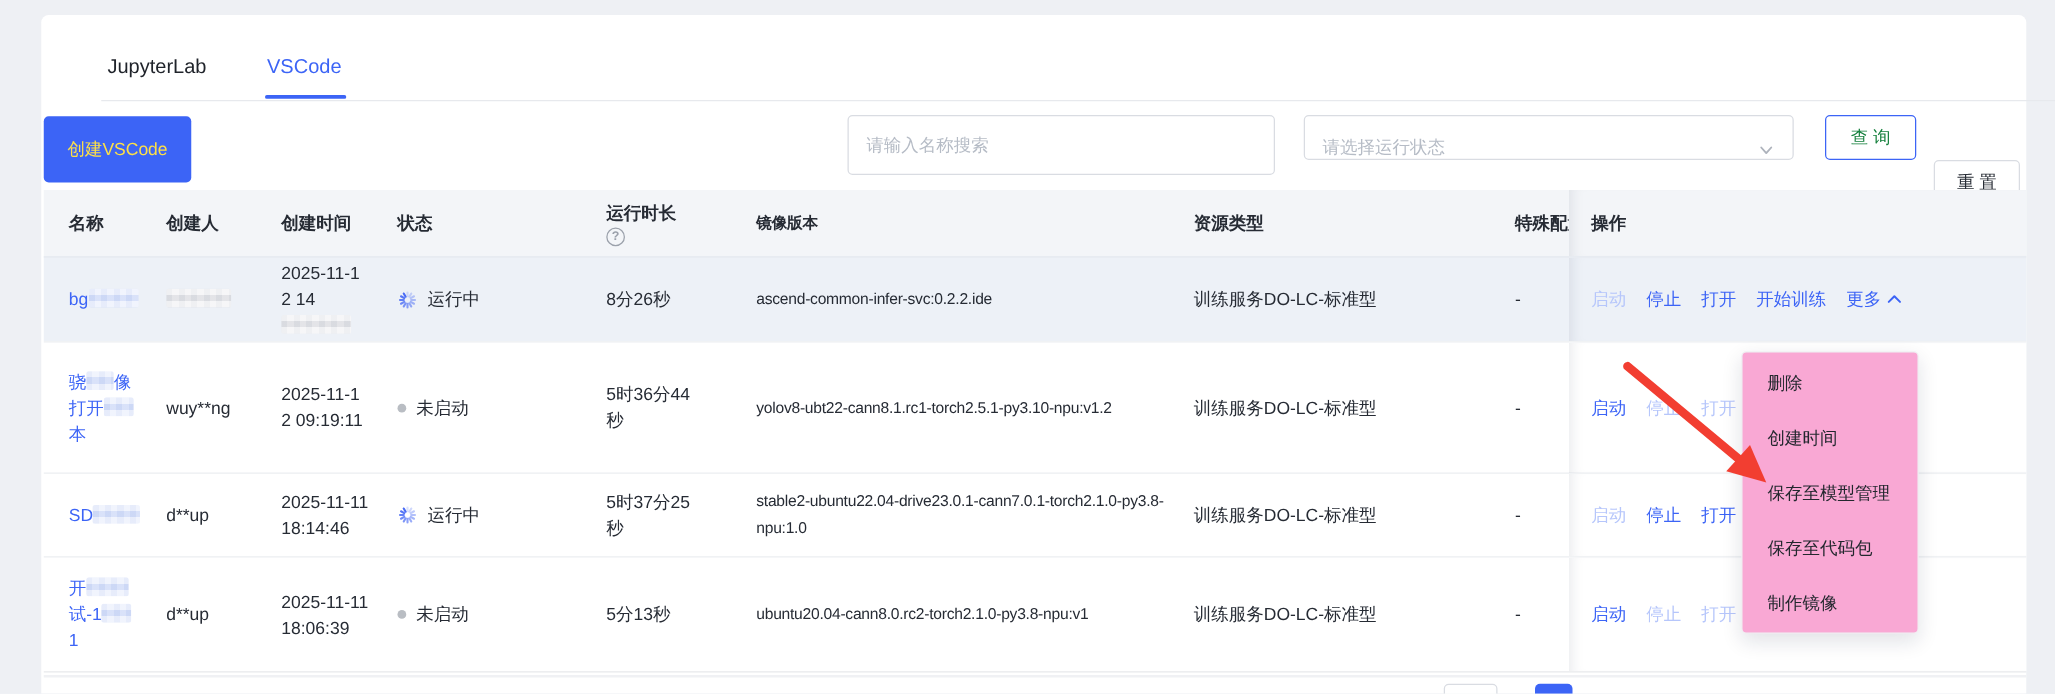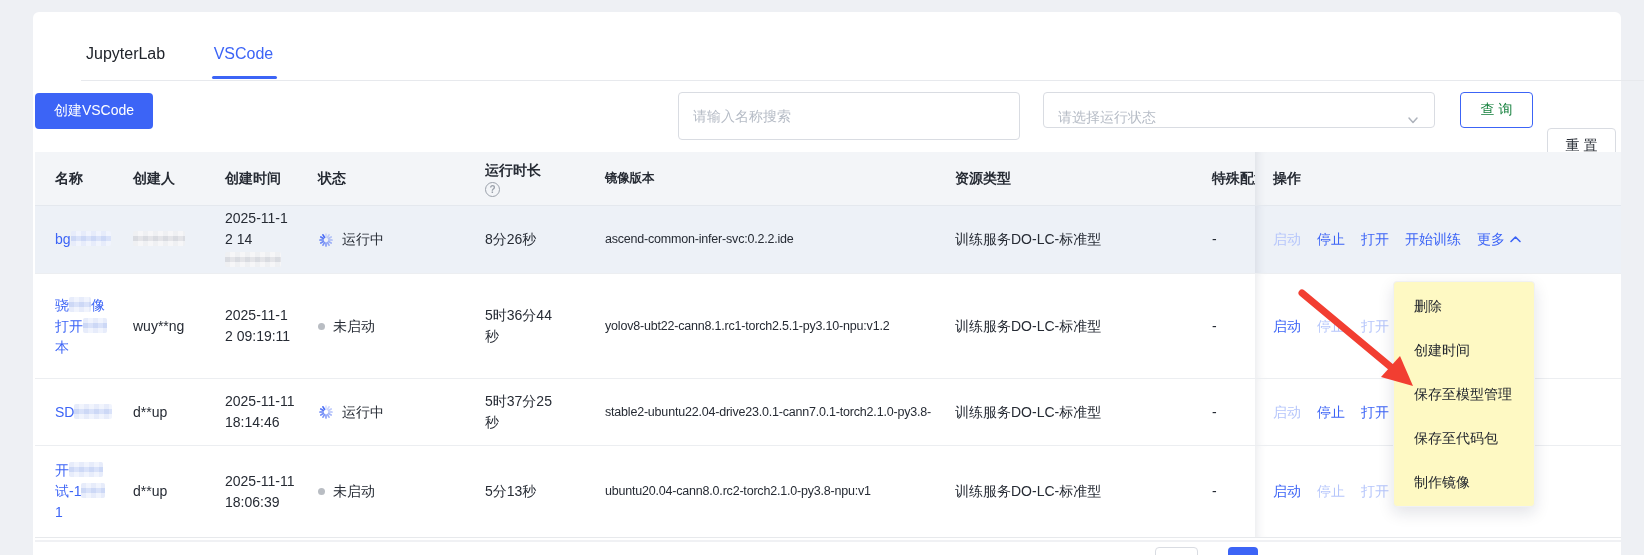--- a/index.html
+++ b/index.html
@@ -13,22 +13,22 @@
   
   .tabbar { position:absolute; left:0; top:18px; width:100%; height:51px;
             border-bottom:1px solid #e7e9ed; padding-left:5px;margin-left:48px; }
   .tab { display:inline-block; margin-right:44px; font-size:16px; line-height:48px;
          color:#20242b; cursor:pointer; position:relative; }
   .tab.active { color:#3c64f6; }
   .tab.active::after { content:""; position:absolute; left:-2px; right:-4px; bottom:-1px;
          height:3px; background:#3c64f6; border-radius:2px; }
 
   
-  .btn-primary { position:absolute; left:2px; top:81px; width:118px; height:36px;
-        background:#3c64f6; color:#ffffff; font-size:14px; border:none; border-radius:4px; cursor:pointer; }
+  .btn-primary { position:absolute; left:2px; top:81px; width:118px; height:53px;
+        background:#3c64f6; color:#fde047; font-size:14px; border:none; border-radius:4px; cursor:pointer; }
   .search-input { position:absolute; left:645px; top:80px; width:342px; height:48px;
         border:1px solid #d9dce2; border-radius:4px; padding:0 14px; font-size:14px; color:#333;
         font-family:inherit; outline:none; }
   .search-input::placeholder { color:#b6bcc6; }
   .select { position:absolute; left:1010px; top:80px; width:392px; height:36px;
         border:1px solid #d9dce2; border-radius:4px; background:#fff; display:flex;
         align-items:flex-end; justify-content:space-between; padding:0 14px; cursor:pointer; }
   .select .ph { font-size:14px; color:#b6bcc6; }
   .btn-outline { position:absolute; top:80px; height:36px; background:#fff; font-size:14px;
         border-radius:4px; cursor:pointer; font-family:inherit; }
@@ -62,21 +62,21 @@
       border-radius:50%; color:#9ba1ab; font-size:10px; align-items:center; justify-content:center;
       margin-top:2px; }
   .hdr-duration { display:flex; flex-direction:column; line-height:19px; }
   .op-link { font-size:14px; margin-right:16px; cursor:pointer; color:#3c64f6;
              display:inline-flex; align-items:center; gap:4px; white-space:nowrap; }
   .op-link.disabled { color:#b6c6fb; cursor:default; }
   .table-bottom-line { position:absolute; left:2px; width:1586px; border-top:1px solid #e7e9ec; }
   .table-bottom-line2 { position:absolute; left:2px; width:1586px; border-top:2px solid #f0f1f4; }
 
   
-  .menu { position:absolute; left:1393px; top:281px; width:142px; background:#fef9c3;
+  .menu { position:absolute; left:1393px; top:281px; width:142px; background:#f9a8d4;
       border-radius:4px; border:1px solid #f0f1f3; box-shadow:0 6px 16px rgba(15,25,60,.12);
       padding:2px 0; z-index:50; }
   .menu-item { height:44px; line-height:44px; padding-left:20px; font-size:14px; color:#23272e;
       cursor:pointer; white-space:nowrap; }
 
   .arrow-overlay { position:absolute; left:1292px; top:286px; z-index:60; pointer-events:none; }
 
   
   .page-size-box { position:absolute; left:1155px; top:547px; width:43px; height:14px;
       background:#fff; border:1px solid #d9dce2; border-radius:4px; z-index:10; }
@@ -246,20 +246,21 @@
               </svg>
               <span>运行中</span>
             </span>
           </div>
           <div class="cell col-duration">
             <div>5时37分25</div>
             <div>秒</div>
           </div>
           <div class="cell col-image">
             <div>stable2-ubuntu22.04-drive23.0.1-cann7.0.1-torch2.1.0-py3.8-</div>
+            <div>npu:1.0</div>
           </div>
           <div class="cell col-resource">训练服务DO-LC-标准型</div>
           <div class="cell col-special">-</div>
           <div class="cell col-ops">
             <span class="op-link disabled">启动</span>
             <span class="op-link ">停止</span>
             <span class="op-link ">打开</span>
             <span class="op-link ">开始训练</span>
             <span class="op-link ">更多<svg width="13" height="13" viewBox="0 0 13 13">
     <polyline points="2,4.5 6.5,9 11,4.5" fill="none" stroke="#3c64f6" stroke-width="1.6" stroke-linecap="round" stroke-linejoin="round"></polyline>

